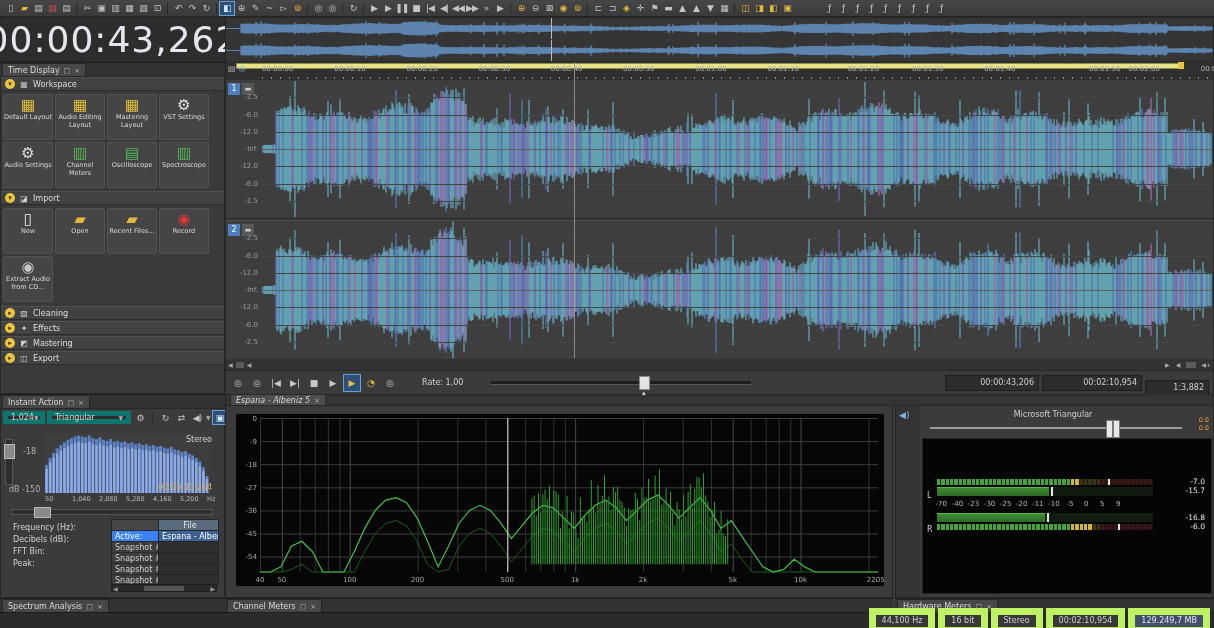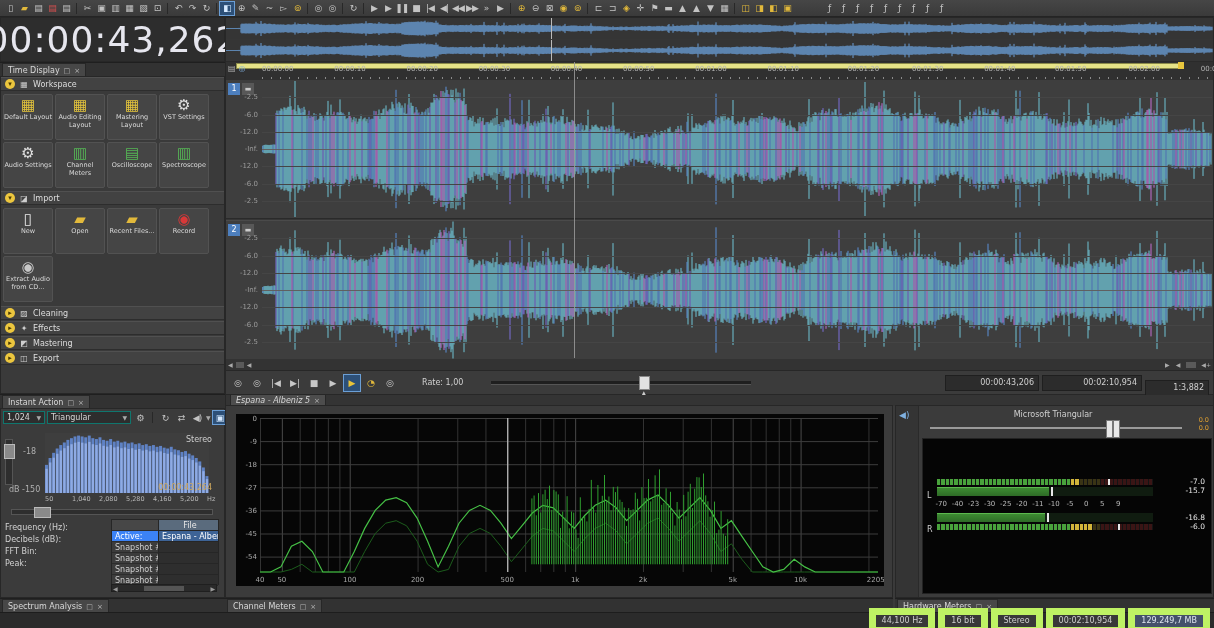--- a/index.html
+++ b/index.html
@@ -12,21 +12,21 @@
   .sech{display:flex;align-items:center;gap:4px;height:14px;background:#424242;border-top:1px solid #505050;border-bottom:1px solid #2d2d2d;padding:0 4px;box-sizing:border-box}
   .ycirc{flex:0 0 auto;width:10px;height:10px;border-radius:50%;background:#ecc63e;color:#4a3a00;font-size:7px;line-height:10px;text-align:center;font-weight:bold}
   .sicon{width:10px;text-align:center;color:#cfcfcf;font-size:8px}
   .sechlbl{color:#dedede}
   .tile{width:50px;height:46px;background:#454545;border:1px solid #525252;border-radius:2px;display:flex;flex-direction:column;align-items:center;padding-top:2px;box-sizing:border-box;margin:1px}
   .tile .ticon{font-size:15px;line-height:17px}
   .tile .tl{font-size:6.5px;color:#dadada;text-align:center;line-height:1.2}
   .tbar-ic{width:14px;height:13px;display:flex;align-items:center;justify-content:center;color:#c3c3c3;font-size:9px;flex:0 0 auto;letter-spacing:-1px}
   .tbar-ic.active{background:#2d5078;outline:1px solid #6b9fd6;color:#d5e9ff}
   .tsep{width:1px;height:11px;background:#282828;margin:0 3px;flex:0 0 auto}
-  .sel{display:inline-flex;align-items:center;justify-content:space-between;background:#2d2d2d;border:1px solid #0f766e;color:#d5d5d5;height:13px;padding:0 3px;box-sizing:border-box}
+  .sel{display:inline-flex;align-items:center;justify-content:space-between;background:#2d2d2d;border:5px solid #0f766e;color:#d5d5d5;height:13px;padding:0 3px;box-sizing:border-box}
   .caret{color:#aaa;font-size:6px}
   .dbl{position:absolute;right:4px;color:#9c9c9c;font-size:7px;transform:translateY(-50%)}
   .gline{position:absolute;left:36px;right:1px;height:1px;background:#454545}
   .rlbl{position:absolute;top:3px;color:#b4b4b4;font-size:7px;white-space:nowrap}
   .mnum{position:absolute;color:#b9b9b9;font-size:7px;transform:translateX(-50%)}
   .statseg{display:inline-flex;align-items:center;justify-content:center;background:#383838;border:7px solid #bef264;height:12px;padding:0 6px;margin-left:3px;color:#cfcfcf}
   .ibox{background:#2c2c2c;border:1px solid #1f1f1f;color:#d0d0d0;display:inline-flex;align-items:center;justify-content:flex-end;padding:0 4px;height:14px}
   .trow{display:flex;height:11px;line-height:11px}
   .trow .c1{width:46px;background:#3c3c3c;border-bottom:1px solid #2c2c2c;padding-left:3px;color:#d0d0d0;box-sizing:border-box;white-space:nowrap;overflow:hidden}
   .trow .c2{flex:1;background:#2e2e2e;border-bottom:1px solid #262626;border-left:1px solid #262626;padding-left:3px;white-space:nowrap;overflow:hidden}
@@ -346,21 +346,21 @@
         <span style="position: absolute; left: 27px; color: rgb(184, 184, 184); font-size: 6.5px;">1,040</span>
         <span style="position: absolute; left: 54px; color: rgb(184, 184, 184); font-size: 6.5px;">2,080</span>
         <span style="position: absolute; left: 81px; color: rgb(184, 184, 184); font-size: 6.5px;">5,280</span>
         <span style="position: absolute; left: 108px; color: rgb(184, 184, 184); font-size: 6.5px;">4,160</span>
         <span style="position: absolute; left: 135px; color: rgb(184, 184, 184); font-size: 6.5px;">5,200</span>
         <span style="position: absolute; left: 162px; color: rgb(184, 184, 184); font-size: 6.5px;">Hz</span>
       </div>
     <div style="position:absolute;left:10px;top:100px;width:200px;height:4px;background:#2e2e2e;border:1px solid #555">
       <div style="position:absolute;left:22px;top:-3px;width:15px;height:9px;background:#8a8a8a;border:1px solid #bbb"></div>
     </div>
-    <div id="spec-info" style="position:absolute;left:4px;top:113px;line-height:12px;color:#d2d2d2">
+    <div id="spec-info" style="position:absolute;left:12px;top:113px;line-height:12px;color:#d2d2d2">
         <div>Frequency (Hz):</div>
         <div>Decibels (dB):</div>
         <div>FFT Bin:</div>
         <div>Peak:</div>
       </div>
     <div style="position:absolute;left:110px;top:110px;width:106px;height:64px;border:1px solid #262626;background:#2e2e2e">
       <div class="trow" style="height:11px">
         <div class="c1" style="background:#474747"></div>
         <div class="c2" style="background:#5a6b7d;color:#e8e8e8;text-align:center">File</div>
       </div>
@@ -423,21 +423,21 @@
           <span class="rlbl" style="left: 108.214px;">00:00:10</span>
           <span class="rlbl" style="left: 180.427px;">00:00:20</span>
           <span class="rlbl" style="left: 252.641px;">00:00:30</span>
           <span class="rlbl" style="left: 324.855px;">00:00:40</span>
           <span class="rlbl" style="left: 397.069px;">00:00:50</span>
           <span class="rlbl" style="left: 469.282px;">00:01:00</span>
           <span class="rlbl" style="left: 541.496px;">00:01:10</span>
           <span class="rlbl" style="left: 613.71px; margin-left: 8px;">00:01:20</span>
           <span class="rlbl" style="left: 685.924px;">00:01:30</span>
           <span class="rlbl" style="left: 758.137px;">00:01:40</span>
-          <span class="rlbl" style="left: 829px;">00:01:50</span>
+          <span class="rlbl" style="left: 863px;">00:01:50</span>
           <span class="rlbl" style="left: 902.565px;">00:02:00</span>
           <span class="rlbl" style="left: 974.779px;">00:02:10</span>
         </div>
       <div style="position:absolute;left:36px;right:0;bottom:1px;height:2px;background:repeating-linear-gradient(90deg,#8a8a8a 0 1px,transparent 1px 9px)"></div>
     </div>
     <div style="position:absolute;left:2px;top:46px;display:flex;gap:3px">
       <span style="font-size:8px;color:#bbb">▤</span>
       <span style="font-size:8px;color:#7fb0e0">◎</span>
     </div>
 

